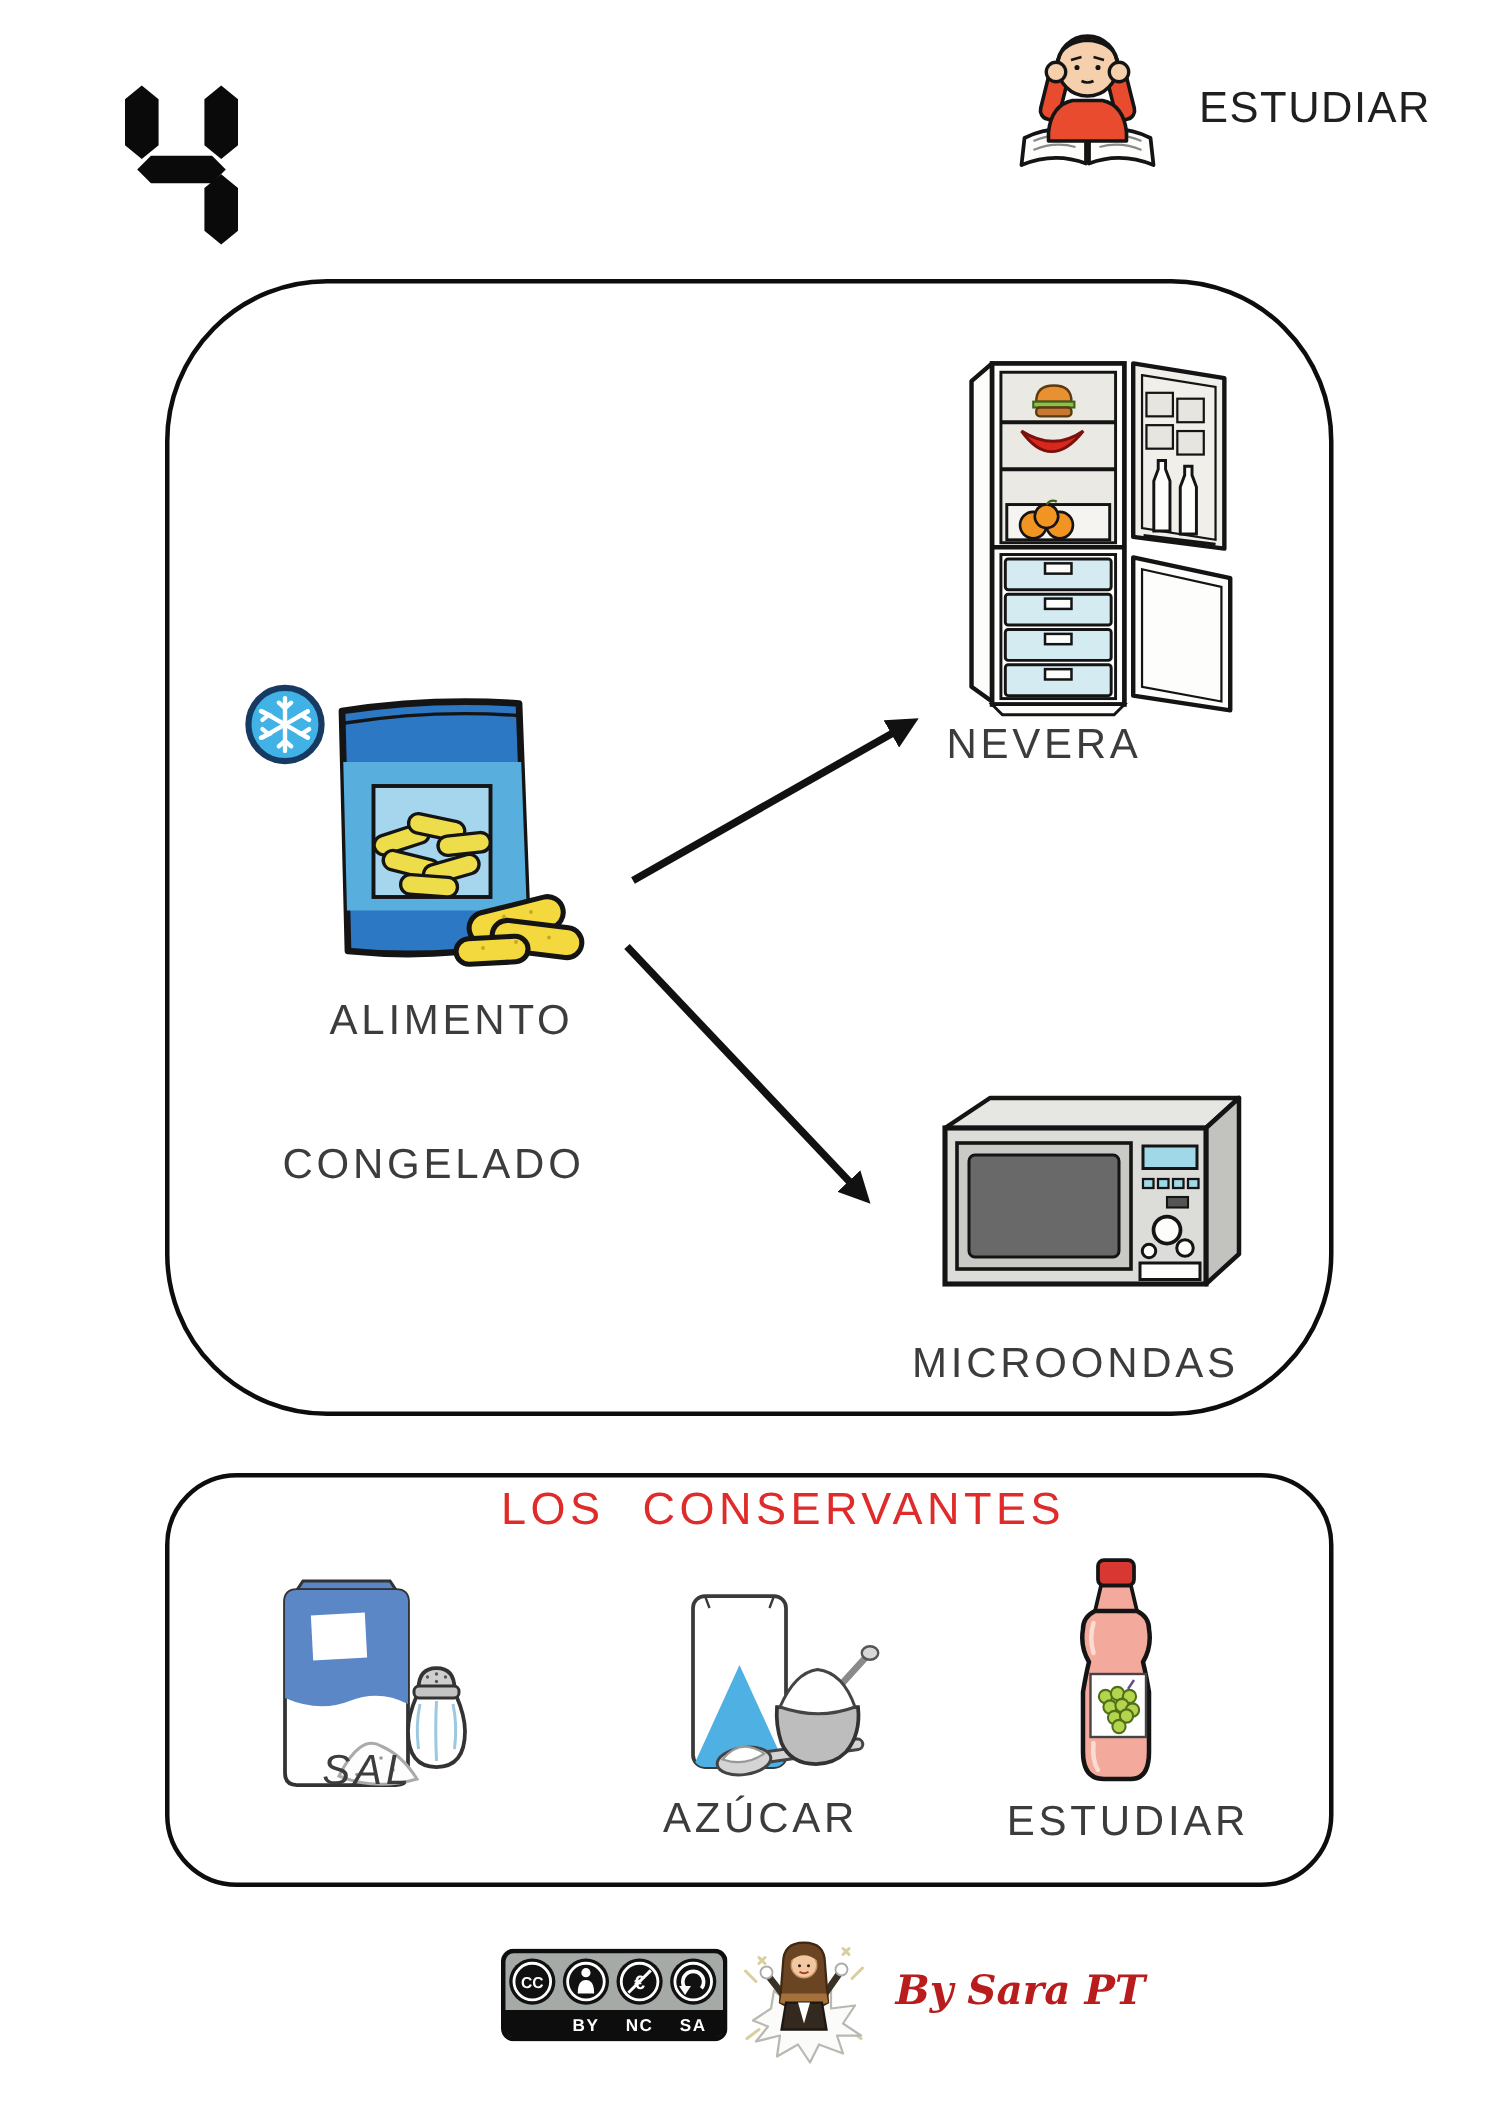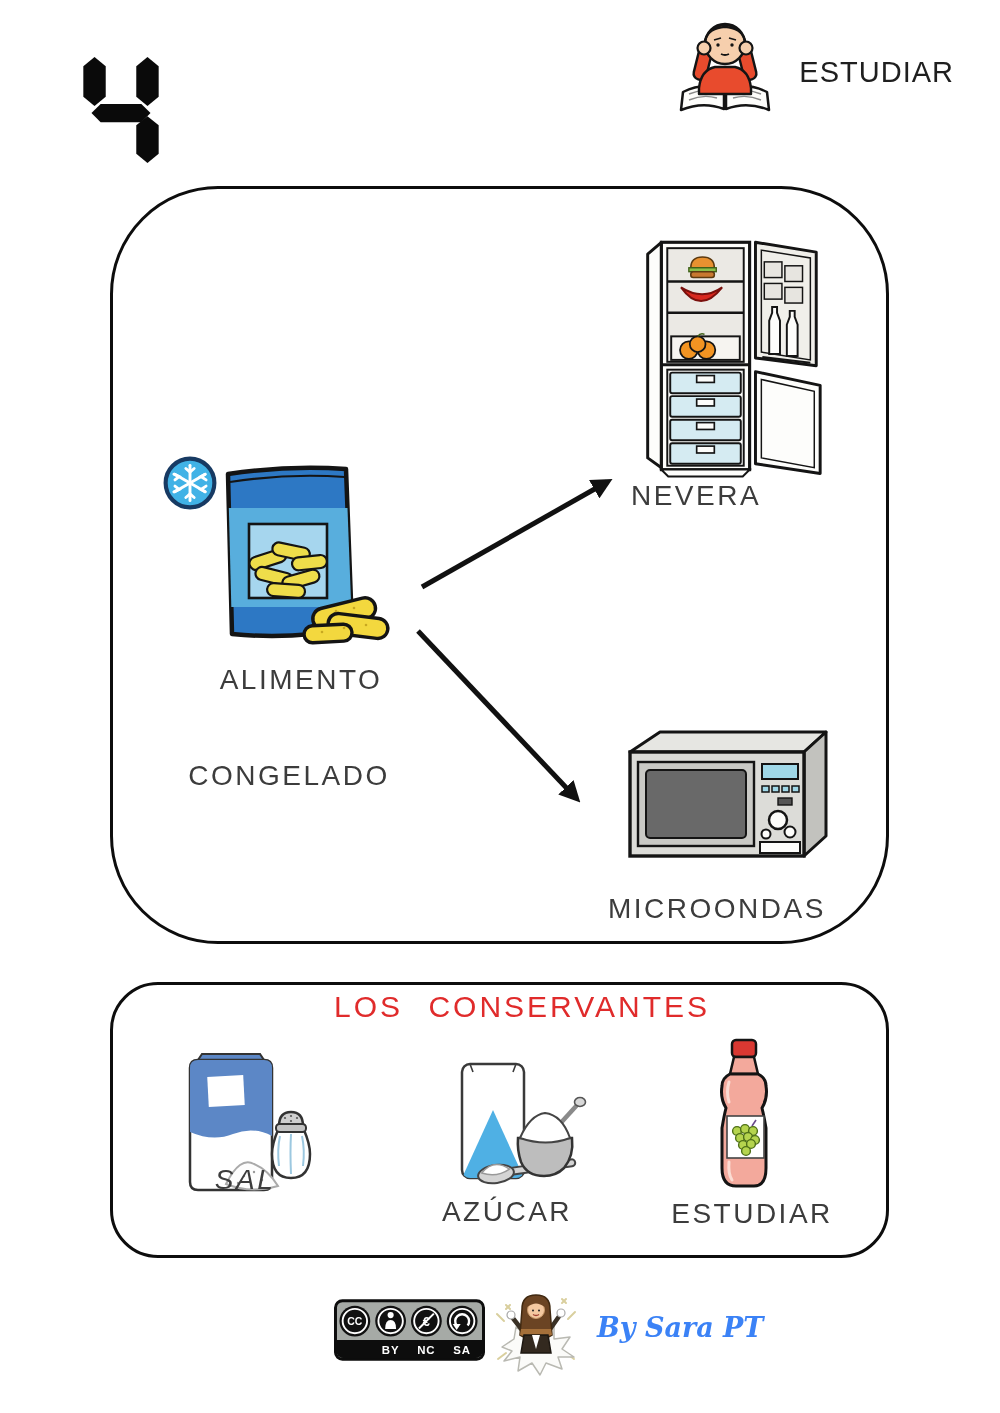--- a/index.html
+++ b/index.html
@@ -24,21 +24,21 @@
   #microondas-label{left:608px;top:893px;width:210px;}
   #cons-title{left:300px;top:990px;width:410px;font-size:30px;letter-spacing:3px;word-spacing:14px;color:#e02b2b;text-align:right;white-space:nowrap;}
   #salt{left:178px;top:1052px;width:165px;height:148px;}
   #sal-label{left:145px;top:1164px;width:200px;font-style:italic;}
   #sugar{left:448px;top:1052px;width:165px;height:148px;}
   #azucar-label{left:407px;top:1196px;width:200px;}
   #vinegar{left:696px;top:1036px;width:105px;height:162px;}
   #vinagre-label{left:652px;top:1198px;width:200px;}
   #cc-badge{left:286px;top:1299px;width:150px;height:62px;margin-left:48px;}
   #avatar{left:494px;top:1289px;width:84px;height:88px;}
-  #credit{left:597px;top:1312px;font-family:"DejaVu Serif", serif;font-style:italic;font-weight:bold;font-size:27px;color:#3b82f6;white-space:nowrap;}
+  #credit{left:597px;top:1312px;font-family:"DejaVu Serif", serif;font-style:italic;font-weight:bold;font-size:27px;color:#b91c1c;white-space:nowrap;}
   svg{display:block;}
 </style>
 </head>
 <body>
 
 <div id="digit4" class="abs" aria-label="4">
   <svg width="86" height="112" viewBox="0 0 82 110">
     <g fill="#0a0a0a">
       <path d="M15,4 L26,13 L26,43 L15,52 L4,43 L4,13 Z"></path>
       <path d="M67,4 L78,13 L78,43 L67,52 L56,43 L56,13 Z"></path>

